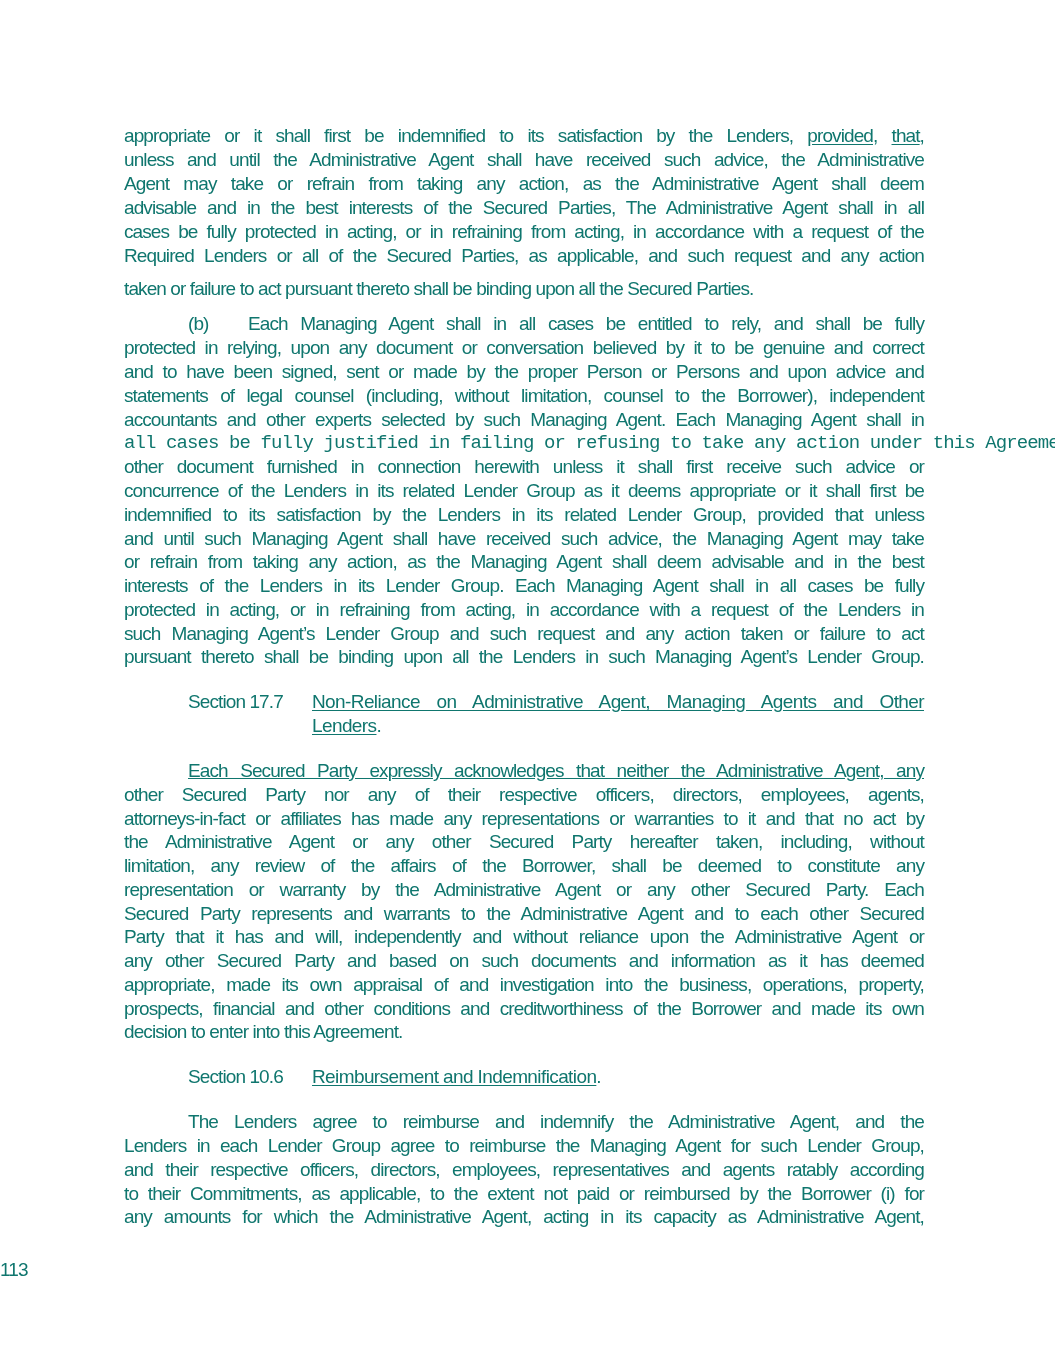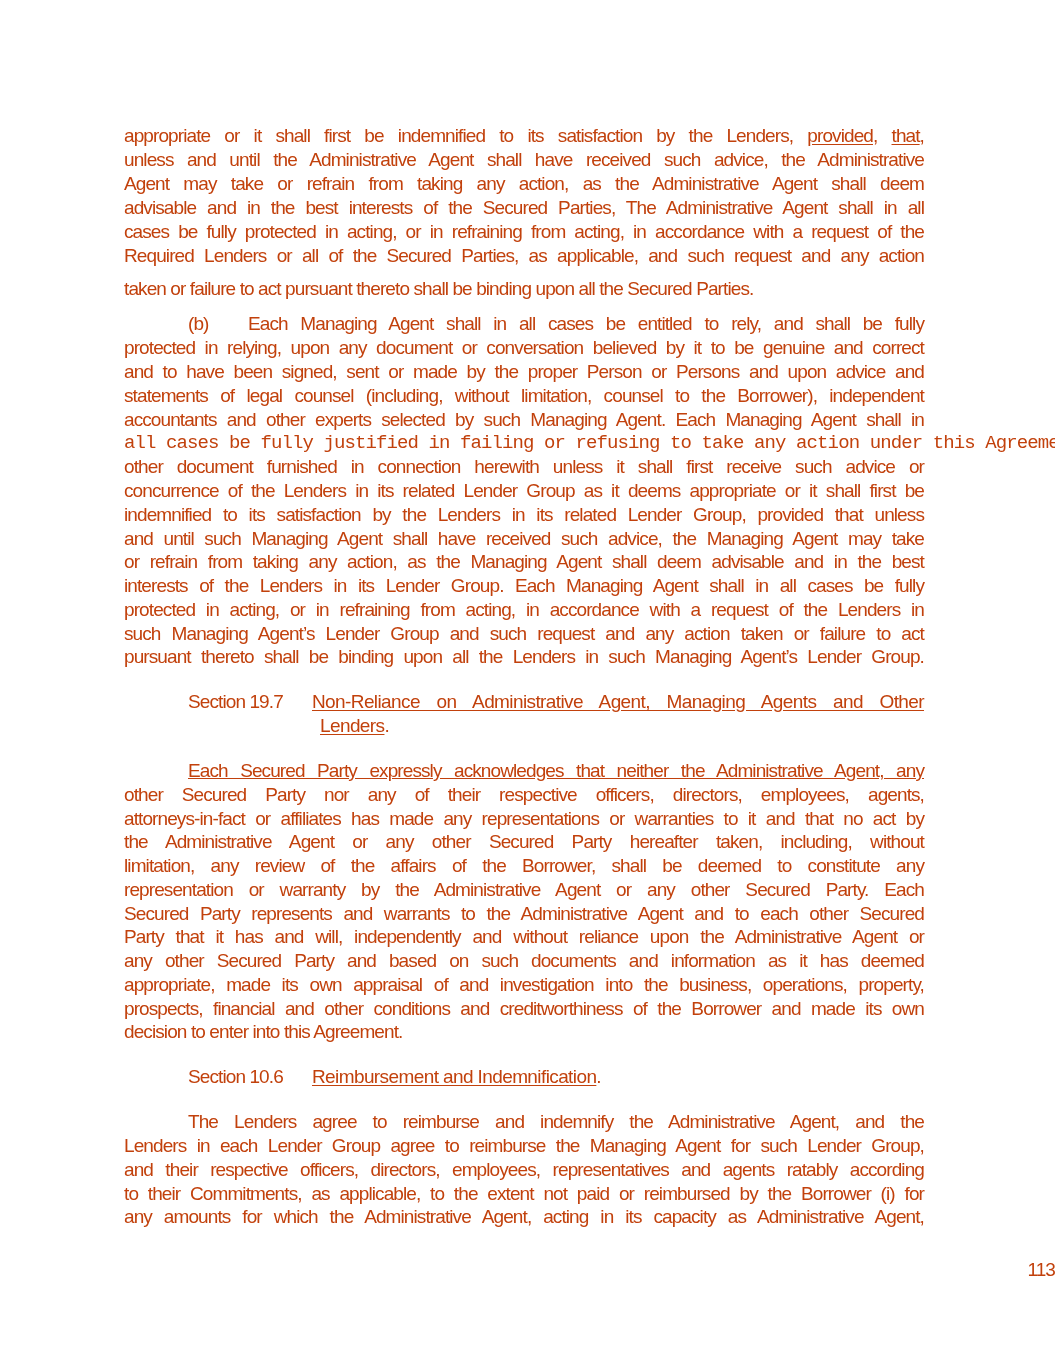--- a/index.html
+++ b/index.html
@@ -1,36 +1,36 @@
 <!DOCTYPE html>
 <html><head>
 <meta charset="utf-8">
 <style>
   html, body { margin: 0; padding: 0; background: #ffffff; }
   body { width: 1055px; height: 1365px; position: relative; overflow: hidden; }
   .page {
     position: absolute; left: 0; top: 0; width: 1055px; height: 1365px;
-    background: #ffffff; color: #c2410c;
+    background: #ffffff; color: #0f766e;
     font-family: "Liberation Sans", sans-serif;
     font-size: 19px;
   }
   .line {
     position: absolute; left: 124px; width: 800px;
     height: 24px; line-height: 24px;
     white-space: nowrap;
     letter-spacing: -0.9px;
     word-spacing: 0px;
     transform-origin: left center;
   }
   .line.justify { text-align: justify; text-align-last: justify; }
   .indent { left: 188px; width: 736px; }
   .u { text-decoration: underline; text-underline-offset: 2px; }
   .heading { position: absolute; left: 188px; height: 24px; line-height: 24px; letter-spacing: -0.9px; white-space: nowrap; }
   .heading-title { position: absolute; left: 312px; width: 612px; height: 24px; line-height: 24px; letter-spacing: -0.6px; white-space: nowrap; }
-  .page-number { position: absolute; left: 0; width: 1055px; top: 1258px; text-align: right; line-height: 24px; letter-spacing: -0.9px; }
+  .page-number { position: absolute; left: 0; width: 1055px; top: 1258px; text-align: left; line-height: 24px; letter-spacing: -0.9px; }
   .tab-label { display: inline-block; width: 60px; }
 </style>
 </head>
 <body>
 
 <div class="page">
 
   <div>
     <div class="line justify" style="top:124px;"><span>appropriate or it shall first be indemnified to its satisfaction by the Lenders, </span><span class="u">provided</span><span>, </span><span class="u">that</span><span>,</span></div>
     <div class="line justify" style="top:148px;">unless and until the Administrative Agent shall have received such advice, the Administrative</div>
@@ -53,23 +53,23 @@
     <div class="line justify" style="top:503px;">indemnified to its satisfaction by the Lenders in its related Lender Group, provided that unless</div>
     <div class="line justify" style="top:527px;">and until such Managing Agent shall have received such advice, the Managing Agent may take</div>
     <div class="line justify" style="top:550px;">or refrain from taking any action, as the Managing Agent shall deem advisable and in the best</div>
     <div class="line justify" style="top:574px;">interests of the Lenders in its Lender Group.  Each Managing Agent shall in all cases be fully</div>
     <div class="line justify" style="top:598px;">protected in acting, or in refraining from acting, in accordance with a request of the Lenders in</div>
     <div class="line justify" style="top:622px;">such Managing Agent’s Lender Group and such request and any action taken or failure to act</div>
     <div class="line justify" style="top:645px;">pursuant thereto shall be binding upon all the Lenders in such Managing Agent’s Lender Group.</div>
   </div>
 
   <div>
-    <div class="heading" style="top:690px;">Section 19.7</div>
+    <div class="heading" style="top:690px;">Section 17.7</div>
     <div class="heading-title" style="top:690px; text-align:justify; text-align-last:justify;"><span class="u">Non-Reliance on Administrative Agent, Managing Agents and Other</span></div>
-    <div class="heading-title" style="top:714px;margin-left:8px;"><span class="u">Lenders</span><span>.</span></div>
+    <div class="heading-title" style="top:714px;"><span class="u">Lenders</span><span>.</span></div>
   </div>
 
   <div>
     <div class="line justify" style="top:759px; left:188px; width:736px;text-decoration:underline;">Each Secured Party expressly acknowledges that neither the Administrative Agent, any</div>
     <div class="line justify" style="top:783px;">other Secured Party nor any of their respective officers, directors, employees, agents,</div>
     <div class="line justify" style="top:807px;">attorneys-in-fact or affiliates has made any representations or warranties to it and that no act by</div>
     <div class="line justify" style="top:830px;">the Administrative Agent or any other Secured Party hereafter taken, including, without</div>
     <div class="line justify" style="top:854px;">limitation, any review of the affairs of the Borrower, shall be deemed to constitute any</div>
     <div class="line justify" style="top:878px;">representation or warranty by the Administrative Agent or any other Secured Party.  Each</div>
     <div class="line justify" style="top:902px;">Secured Party represents and warrants to the Administrative Agent and to each other Secured</div>

